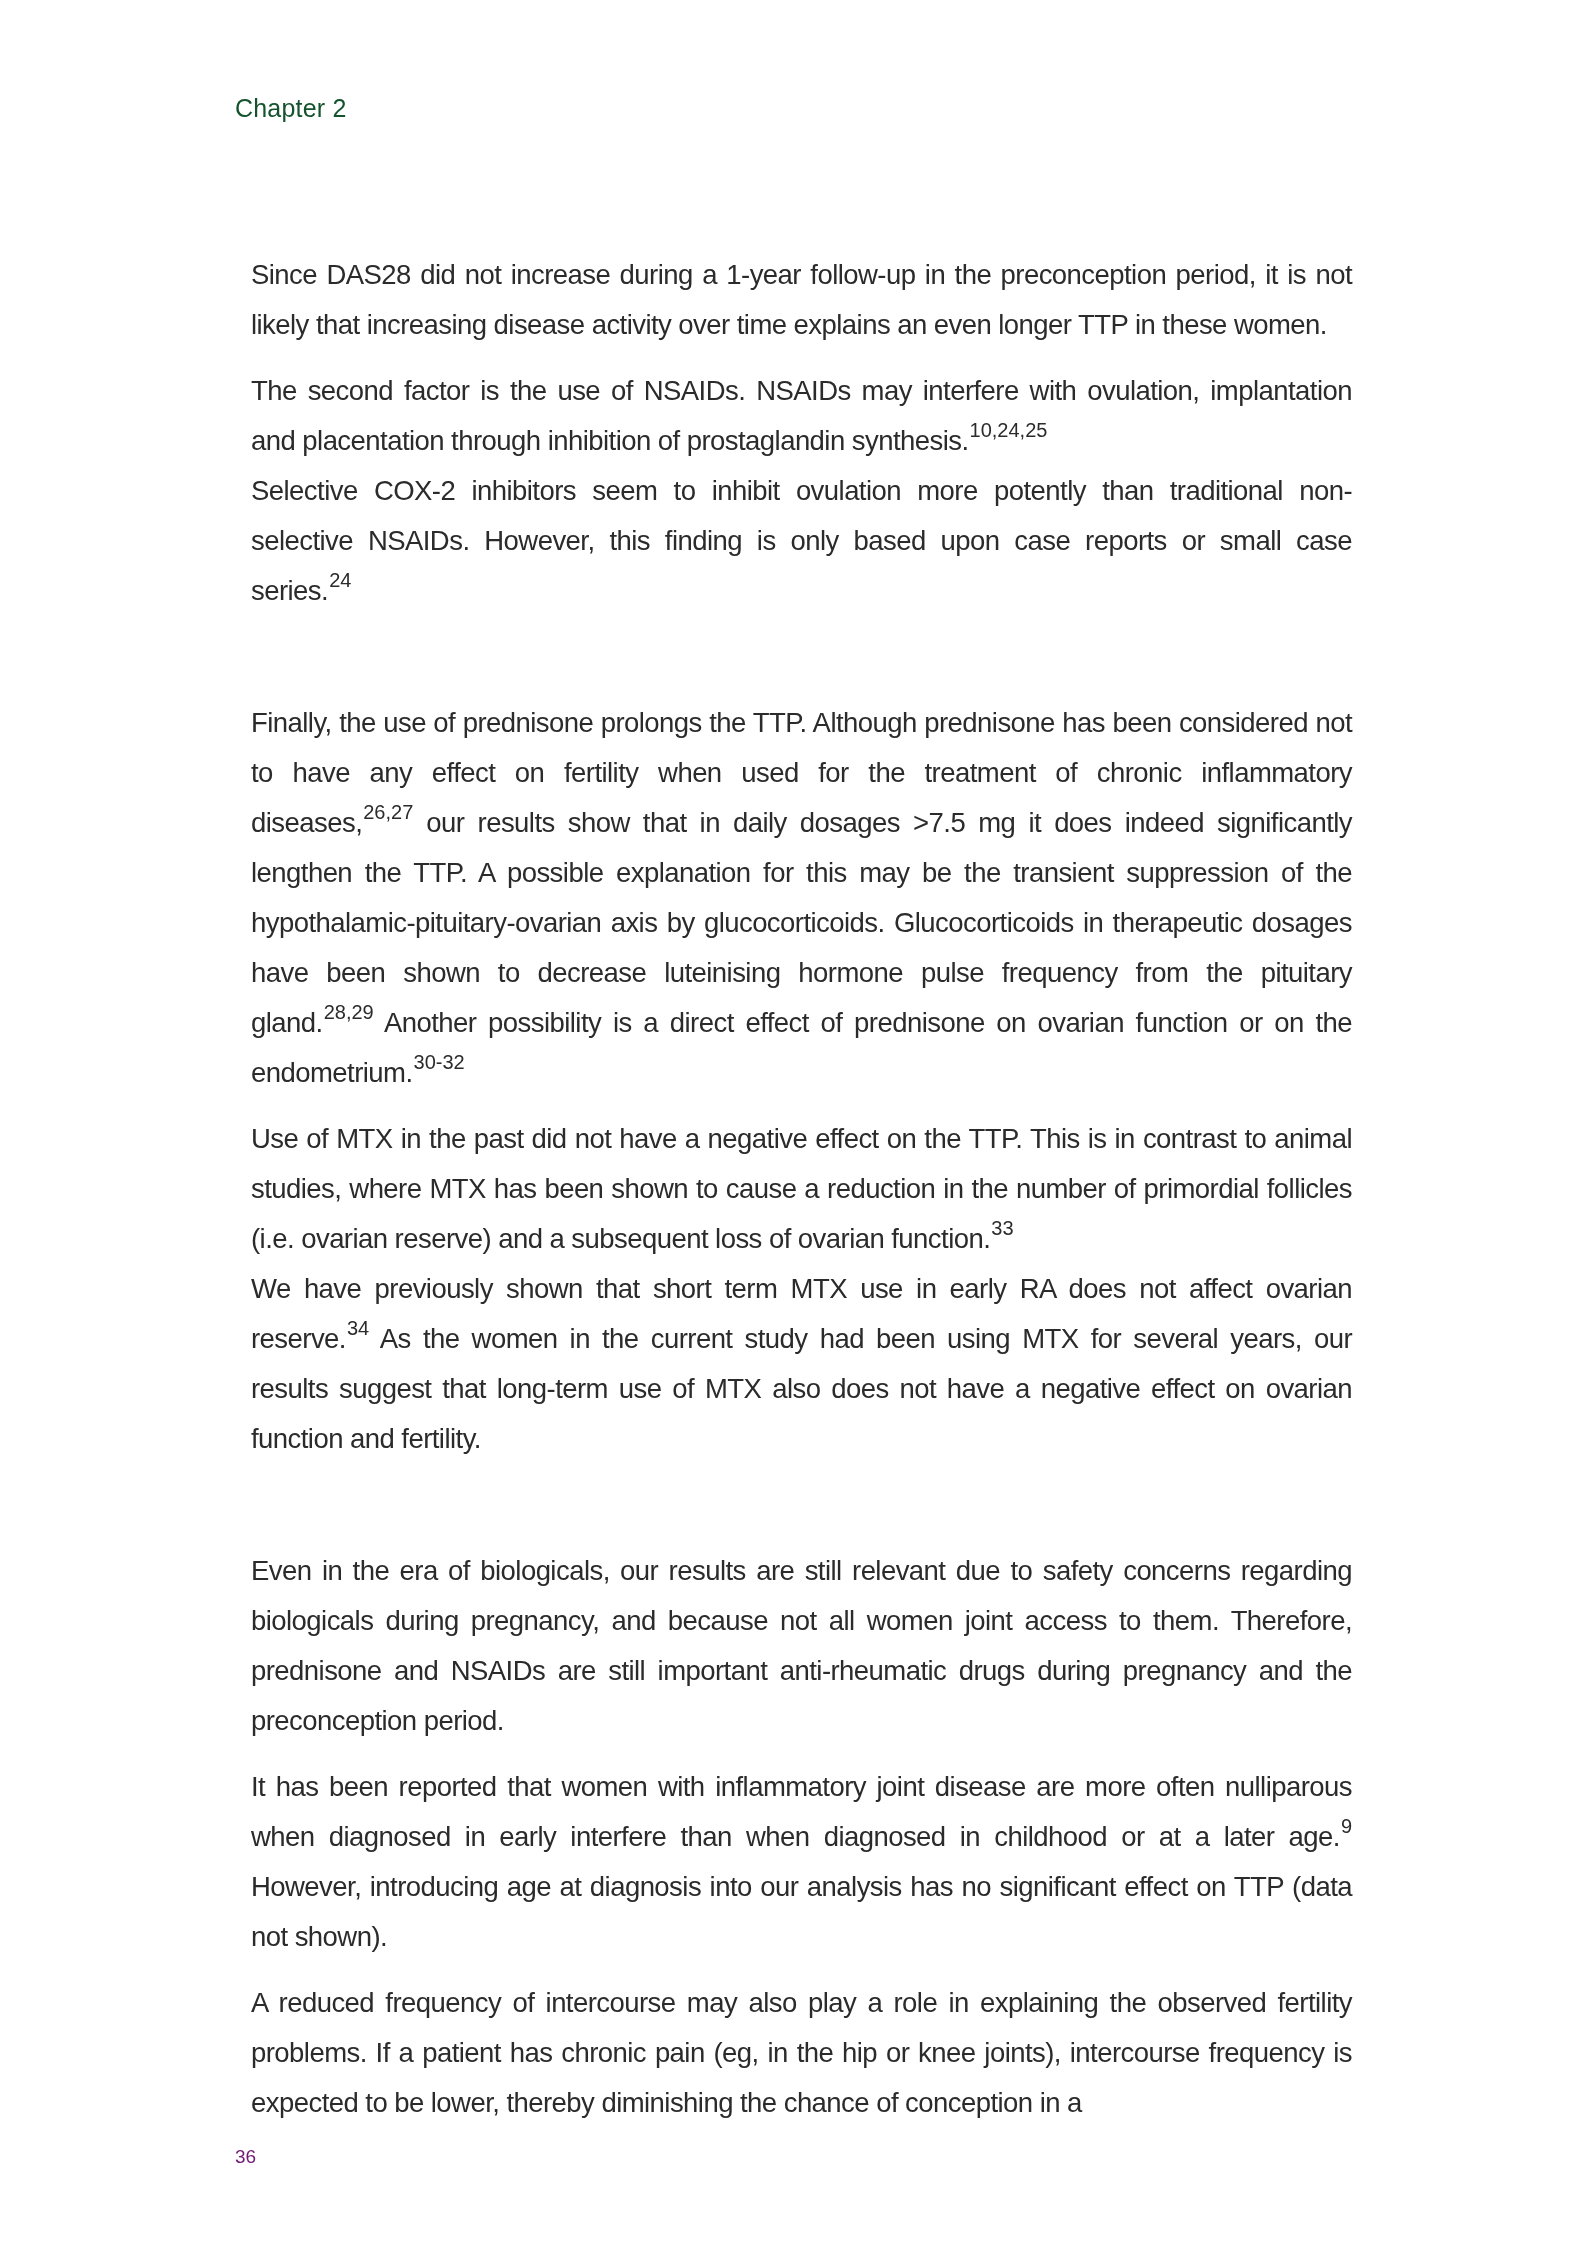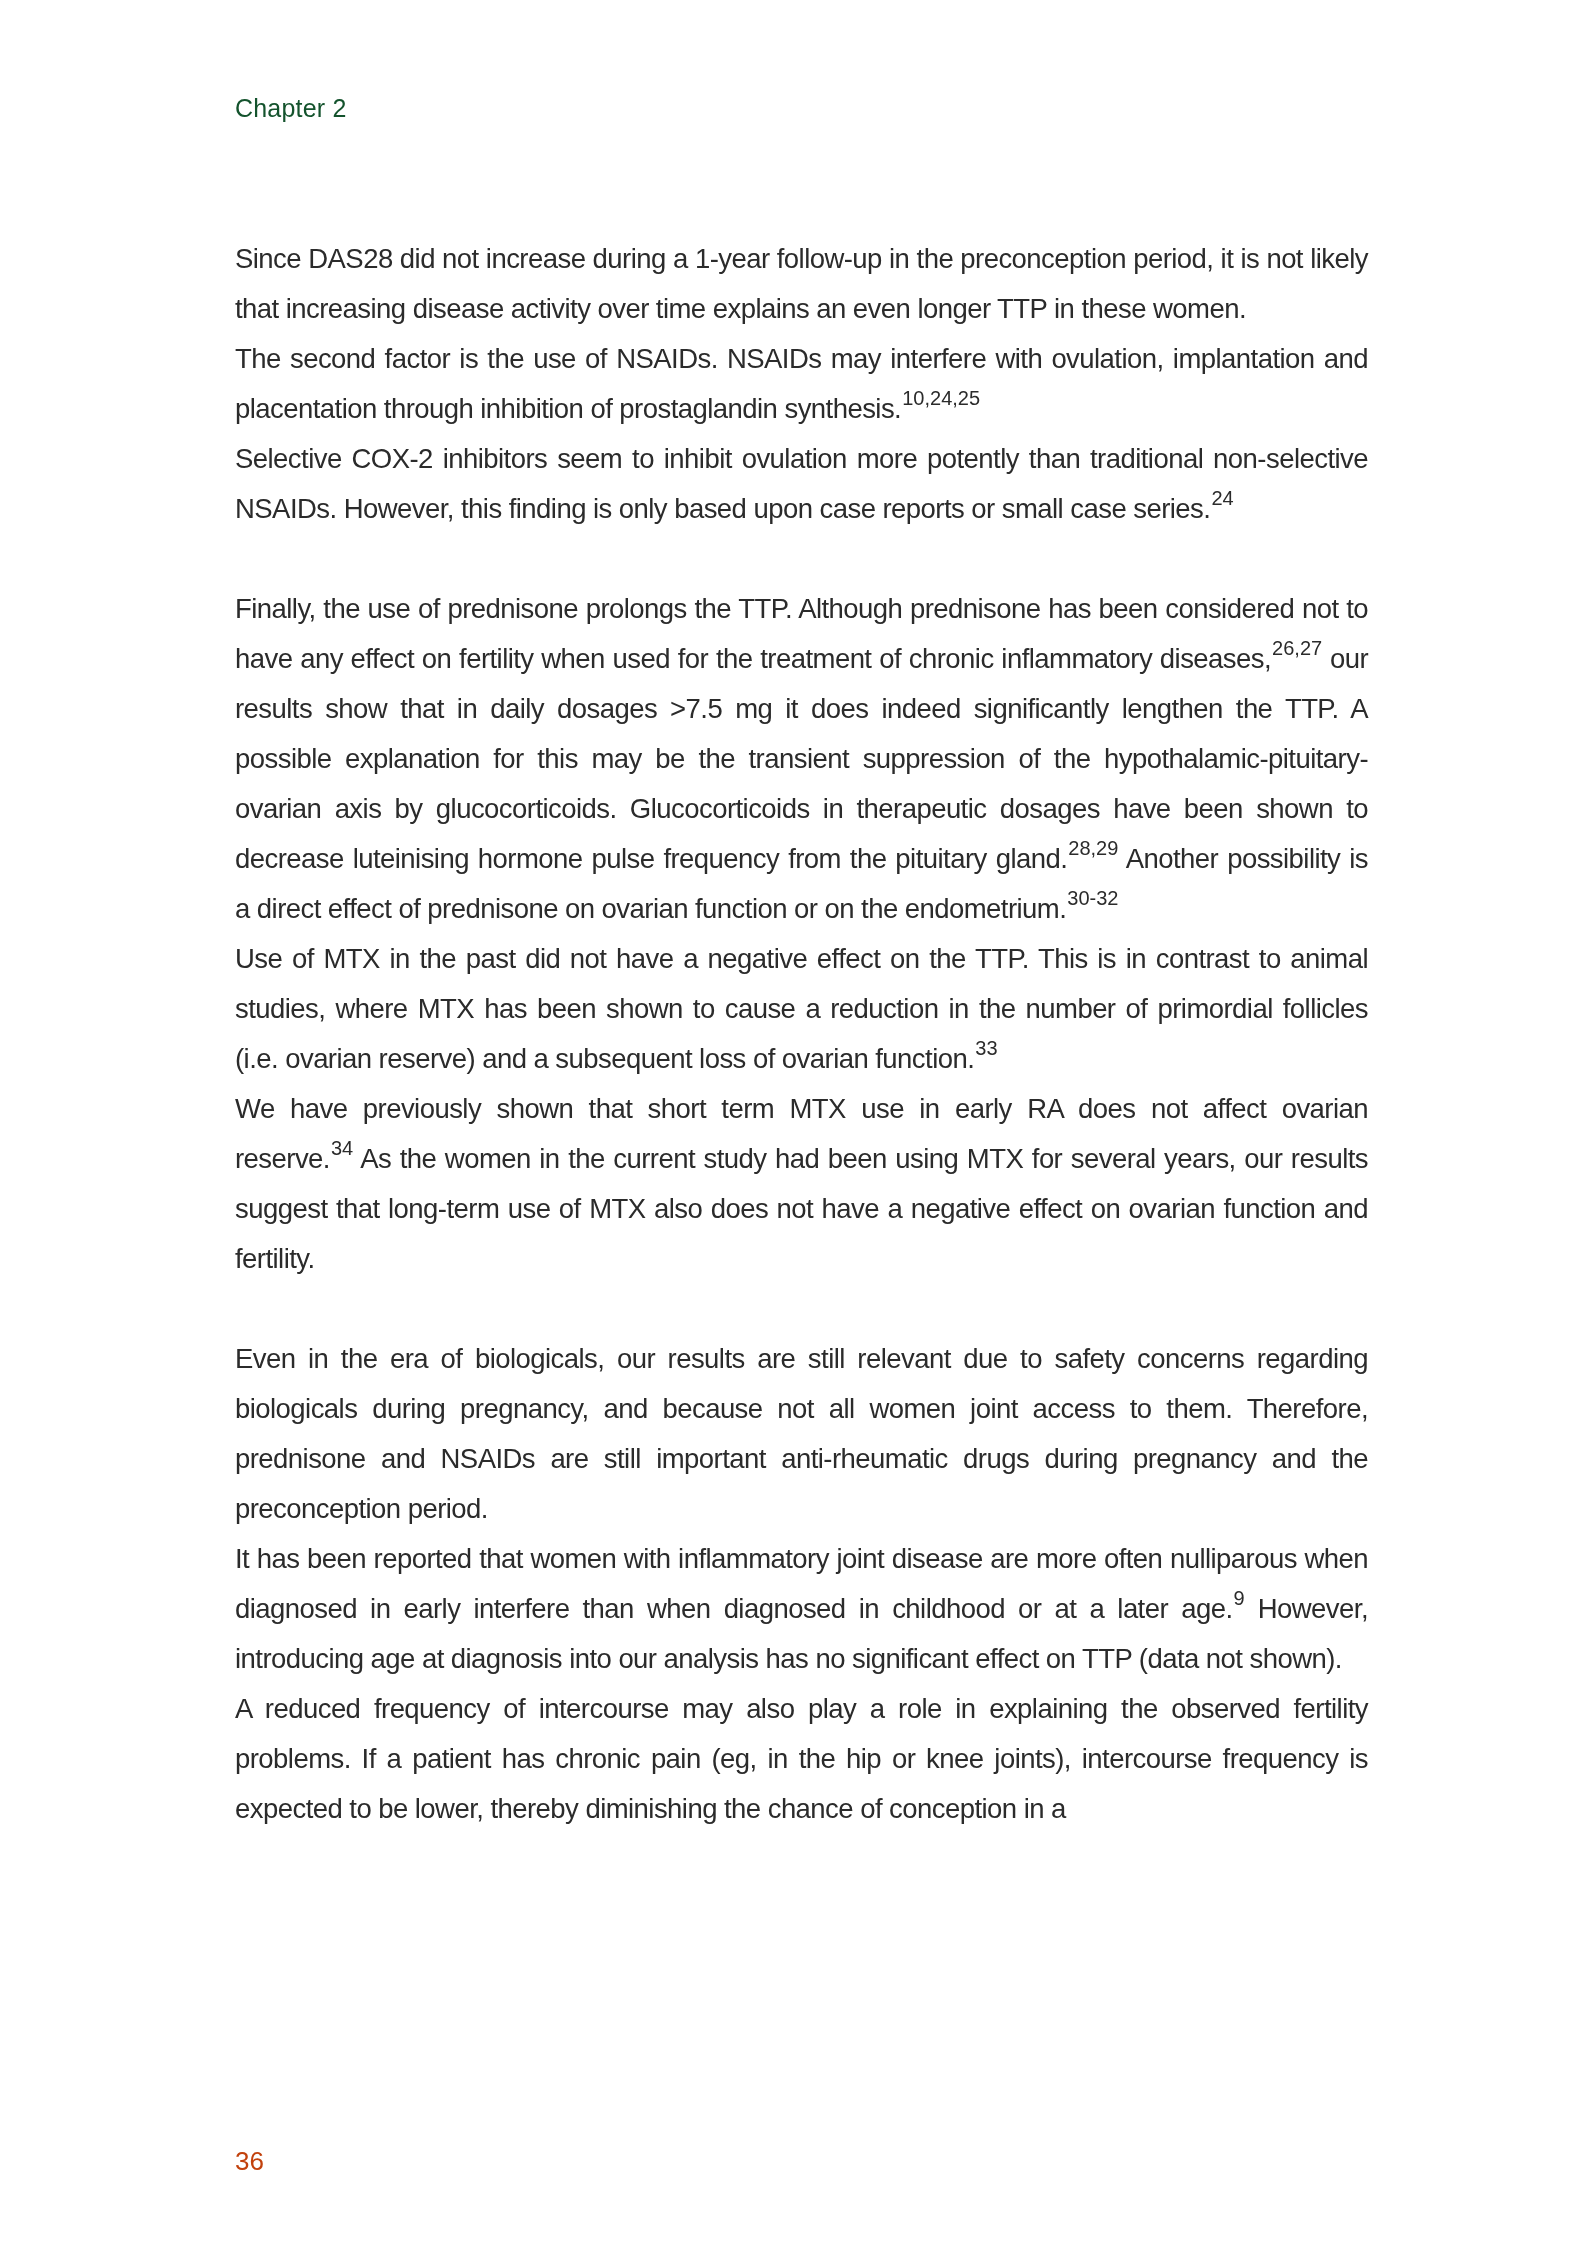--- a/index.html
+++ b/index.html
@@ -23,21 +23,21 @@
       color: #14532d;
       letter-spacing: 0.2px;
     }
     .content {
       position: absolute;
       left: 235px;
       top: 234px;
       width: 1133px;
     }
     .para {
-      margin: 0;
+      margin: 16px;
       font-size: 27.5px;
       line-height: 50px;
       text-align: justify;
       letter-spacing: -0.55px;
       word-spacing: 0px;
       hyphens: none;
     }
     .para-gap {
       height: 50px;
     }
@@ -47,22 +47,22 @@
       vertical-align: 0;
       position: relative;
       top: -13px;
       letter-spacing: 0;
       margin-left: 1px;
     }
     .page-number {
       position: absolute;
       left: 235px;
       top: 2146px;
-      font-size: 26px;
-      color: #c2410c;
+      font-size: 19px;
+      color: #701a75;
     }
   </style>
 </head>
 <body>
 
 <div class="running-head">Chapter 2</div>
 
 <div class="content">
 
   <p class="para"><span>Since DAS28 did not increase during a 1-year follow-up in the preconception period, it is not likely that increasing disease activity over time explains an even longer TTP in these women.</span></p>

